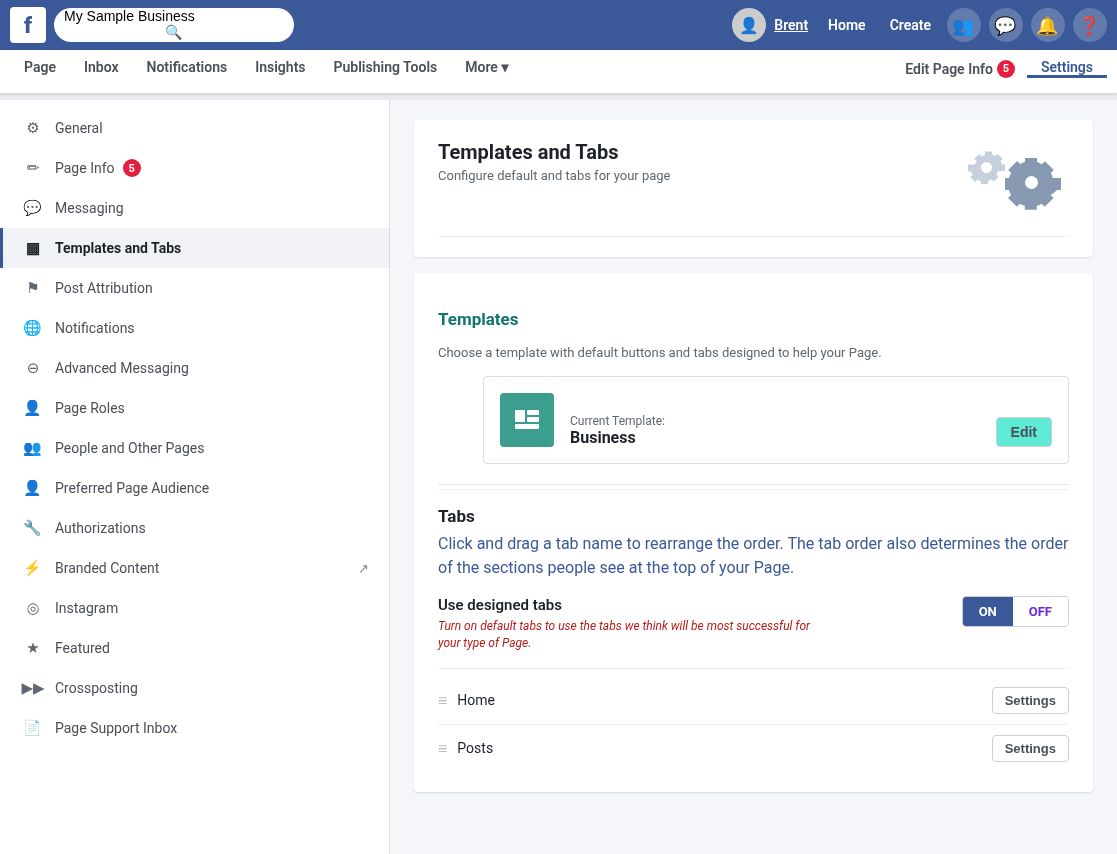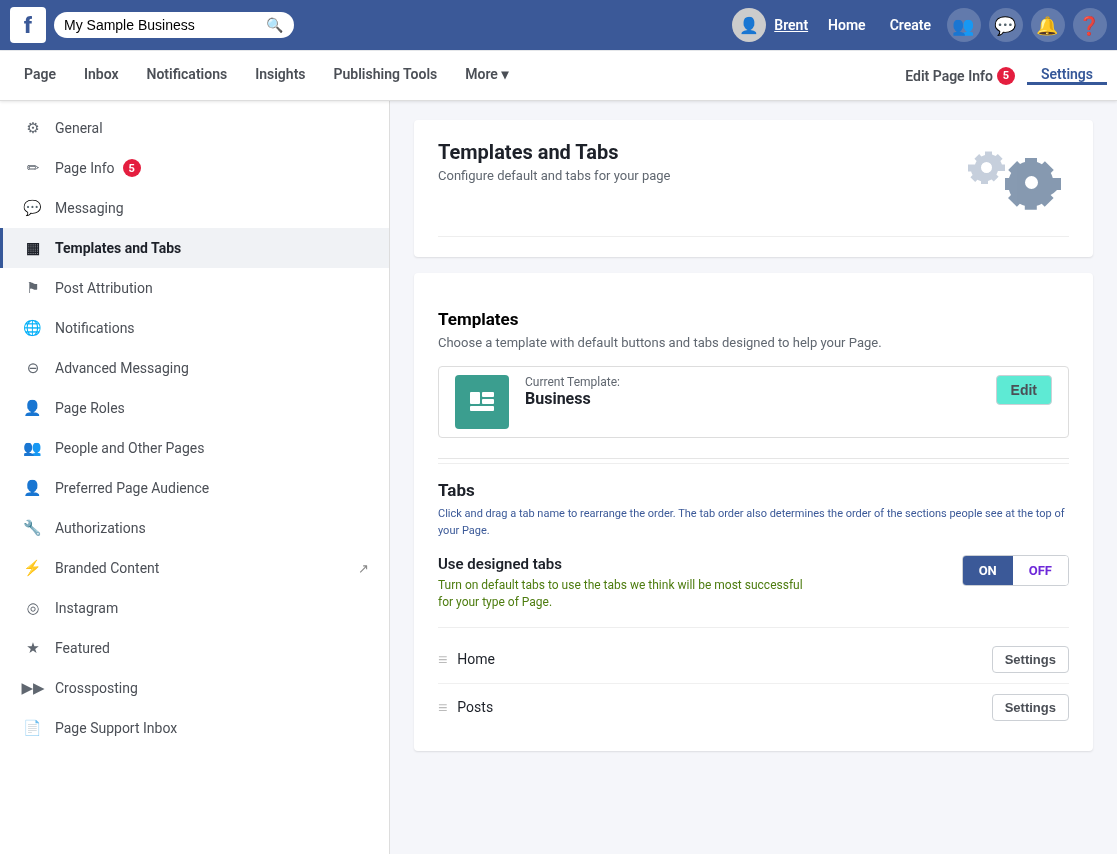--- a/index.html
+++ b/index.html
@@ -23,22 +23,23 @@
       display: flex; align-items: center; justify-content: center;
       font-size: 22px; font-weight: 900; color: #3b5998;
       flex-shrink: 0;
       margin-right: 8px;
     }
     .search-bar {
       background: #fff;
       border-radius: 20px;
       display: flex; align-items: center;
       padding: 0 10px;
-      height: 26px;
+      height: 34px;
       width: 240px;
+      flex-direction: column;
     }
     .search-bar input {
       border: none; outline: none;
       font-size: 14px;
       background: transparent;
       width: 100%;
     }
     .search-icon-nav { color: #888; font-size: 14px; }
     .nav-right {
       margin-left: auto;
@@ -59,21 +60,21 @@
 
     
     .page-nav {
       background: #fff;
       height: 50px;
       display: flex;
       align-items: stretch;
       padding: 0 10px;
       border-bottom: 1px solid #ddd;
       position: fixed;
-      top: 51px; left: 0; right: 0;
+      top: 44px; left: 0; right: 0;
       z-index: 99;
       box-shadow: 0 1px 3px rgba(0,0,0,0.1);
     }
     .page-nav-item {
       display: flex; align-items: center;
       padding: 0 14px;
       font-size: 14px; font-weight: 600; color: #4b4f56;
       cursor: pointer;
       border-bottom: 3px solid transparent;
       white-space: nowrap;
@@ -167,32 +168,33 @@
       padding-bottom: 16px;
       border-bottom: 1px solid #eee;
       margin-bottom: 0;
     }
     .content-header-left h1 {
       font-size: 20px; font-weight: 700; color: #1d2129; margin-bottom: 4px;
     }
     .content-header-left p { color: #606770; font-size: 13px; }
 
     .section-title {
-      font-size: 17px; font-weight: 700; color: #000000;
-      margin-bottom: 6px; padding-top: 16px;
+      font-size: 17px; font-weight: 700; color: #0f766e;
+      margin-bottom: 16px; padding-top: 16px;
     }
     .section-desc { font-size: 13px; color: #606770; margin-bottom: 16px; }
 
     
     .template-card {
       border: 1px solid #ddd;
       border-radius: 4px;
-      display: flex; align-items: flex-start;
-      padding: 8px 16px;
+      display: flex; align-items: flex-end;
+      padding: 16px 16px;
       margin-bottom: 20px;
+      margin-left: 45px;
     }
     .template-icon {
       width: 54px; height: 54px;
       background: #3b9e8f;
       border-radius: 4px;
       display: flex; align-items: center; justify-content: center;
       font-size: 24px;
       color: #fff;
       margin-right: 16px;
       flex-shrink: 0;
@@ -206,29 +208,29 @@
       border-radius: 4px;
       padding: 6px 14px;
       font-size: 14px; font-weight: 600;
       color: #4b4f56;
       cursor: pointer;
     }
 
     
     .tabs-section { border-top: 1px solid #eee; padding-top: 16px; }
     .tabs-header { font-size: 17px; font-weight: 700; color: #1d2129; margin-bottom: 6px; }
-    .tabs-desc { font-size: 11px; color: #3b5998; margin-bottom: 16px; line-height: 1.5; }
+    .tabs-desc { font-size: 16px; color: #3b5998; margin-bottom: 16px; line-height: 1.5; }
 
     .use-default-row {
       display: flex; align-items: flex-start;
       justify-content: space-between;
       margin-bottom: 16px;
     }
     .use-default-left h3 { font-size: 15px; font-weight: 600; color: #1d2129; margin-bottom: 4px; }
-    .use-default-left p { font-size: 12px; color: #4d7c0f; max-width: 380px; line-height: 1.4; }
+    .use-default-left p { font-size: 12px; color: #b91c1c; max-width: 380px; line-height: 1.4; font-style: italic; }
     .toggle-group {
       display: flex; align-items: center;
       border: 1px solid #ccd0d5;
       border-radius: 4px;
       overflow: hidden;
       flex-shrink: 0;
     }
     .toggle-on {
       background: #3b5998;
       color: #fff;

